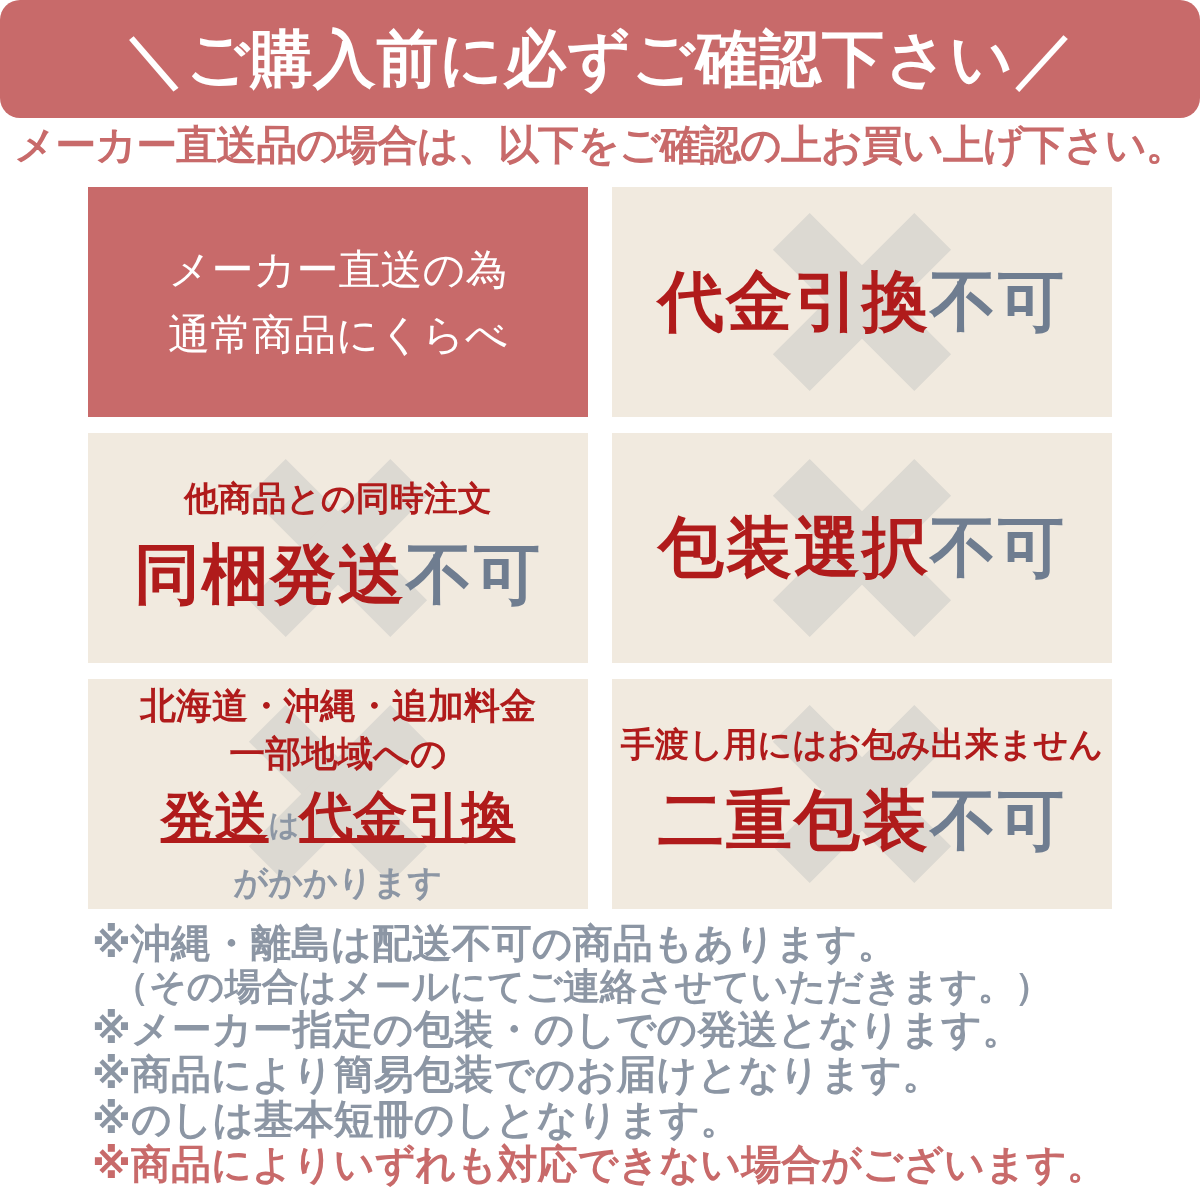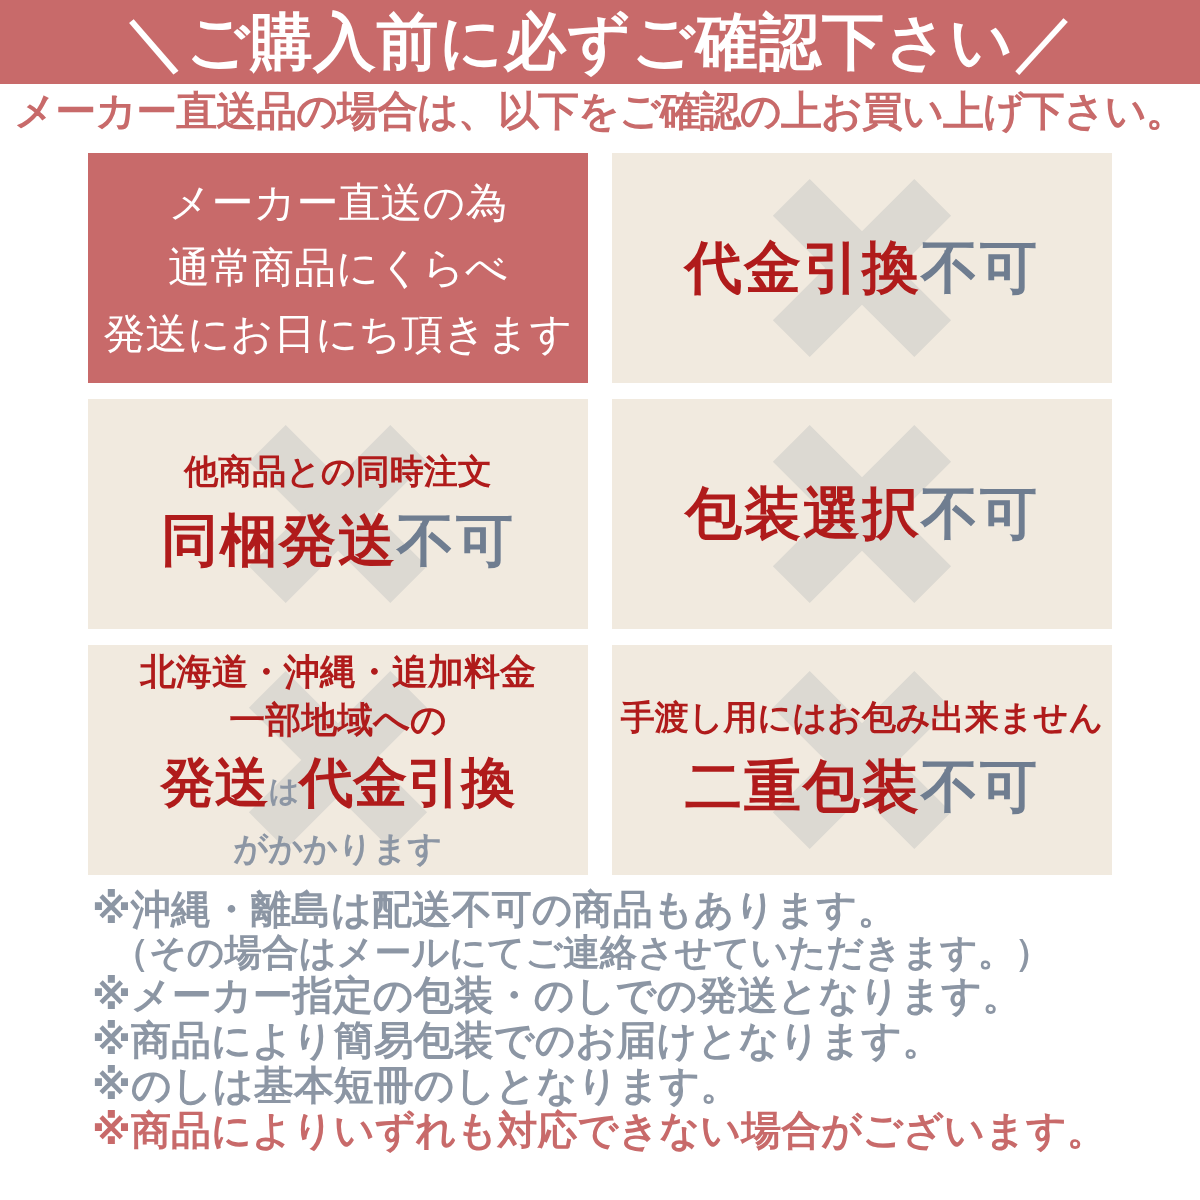--- a/index.html
+++ b/index.html
@@ -2,46 +2,46 @@
 <html style="--accent: #c86a6a; --darkred: #b01b1b; --beige: #f1eadf; --xgray: #dcd9d2; --slate: #6f7d90; --note: #8c96a4;"><head>
 <meta charset="utf-8">
 <style>
   :root{
     --accent:#c86a6a; --darkred:#b01b1b; --beige:#f1eadf;
     --xgray:#dcd9d2; --slate:#6f7d90; --note:#8c96a4;
   }
   *{box-sizing:border-box;margin:0;padding:0;}
   html,body{width:1200px;height:1200px;overflow:hidden;background:#ffffff;
     font-family:"DejaVu Sans","Liberation Sans",sans-serif;}
-  .banner{height:84px;background:var(--accent);color:#ffffff;
+  .banner{height:118px;background:var(--accent);color:#ffffff;
     display:flex;align-items:center;justify-content:center;
-    font-size:62px;font-weight:600;letter-spacing:1px;white-space:nowrap;}
+    font-size:62px;font-weight:600;letter-spacing:1px;white-space:nowrap;border-radius:20px;}
   .subtitle{text-align:center;color:var(--accent);
     font-size:41px;font-weight:700;letter-spacing:-1px;white-space:nowrap;}
   .grid{margin:14px 88px 0 88px;display:grid;
     grid-template-columns:500px 500px;grid-auto-rows:230px;gap:16px 24px;}
   .box{position:relative;display:flex;flex-direction:column;
     align-items:center;justify-content:center;overflow:hidden;text-align:right;}
   .box.solid{background:var(--accent);color:#ffffff;
     font-size:42px;font-weight:500;line-height:1.55;white-space:nowrap;}
   .box.plain{background:var(--beige);}
   .xmark{position:absolute;left:0;top:0;right:0;bottom:0;}
   .xmark::before,.xmark::after{content:"";position:absolute;left:50%;top:50%;
     width:200px;height:52px;background:var(--xgray);}
   .xmark::before{transform:translate(-50%,-50%) rotate(45deg);}
   .xmark::after{transform:translate(-50%,-50%) rotate(-45deg);}
   .boxnote{position:relative;color:var(--darkred);font-size:34px;
     font-weight:700;margin-bottom:8px;white-space:nowrap;}
-  .mainline{position:relative;font-size:57px;letter-spacing:2px;white-space:nowrap;}
+  .mainline{position:relative;font-size:66px;letter-spacing:2px;white-space:nowrap;}
   .mainline .red{color:var(--darkred);font-weight:700;}
   .mainline .gray{color:var(--slate);font-weight:600;}
   .area-note{position:relative;color:var(--darkred);font-size:36px;
     font-weight:700;line-height:1.32;white-space:nowrap;}
   .feeline{position:relative;white-space:nowrap;margin-top:4px;}
-  .feeline .big{color:var(--darkred);font-size:54px;font-weight:700;}
+  .feeline .big{color:var(--darkred);font-size:54px;font-weight:700;text-decoration:underline;}
   .feeline .small{color:var(--note);font-size:30px;font-weight:700;}
   .tail{position:relative;color:var(--note);font-size:34px;font-weight:700;
     margin-top:6px;white-space:nowrap;}
   .footnotes{margin:12px 0 0 92px;color:var(--note);
     font-size:40px;font-weight:700;line-height:1.12;}
   .footnotes .note{white-space:nowrap;}
   .footnotes .paren{font-size:37px;padding-left:20px;}
   .footnotes .accent{color:var(--accent);}
 </style>
 </head>
@@ -51,21 +51,20 @@
   <span>＼ご購入前に必ずご確認下さい／</span>
 </div>
 
 <div class="subtitle">メーカー直送品の場合は、以下をご確認の上お買い上げ下さい。</div>
 
 <div class="grid">
 
   <div class="box solid">
     <div>メーカー直送の為</div>
     <div>通常商品にくらべ</div>
-    <div>発送にお日にち頂きます</div>
   </div>
 
   <div class="box plain">
     <div class="xmark"></div>
     <div class="mainline">
       <span class="red">代金引換</span><span class="gray">不可</span>
     </div>
   </div>
 
   <div class="box plain">

